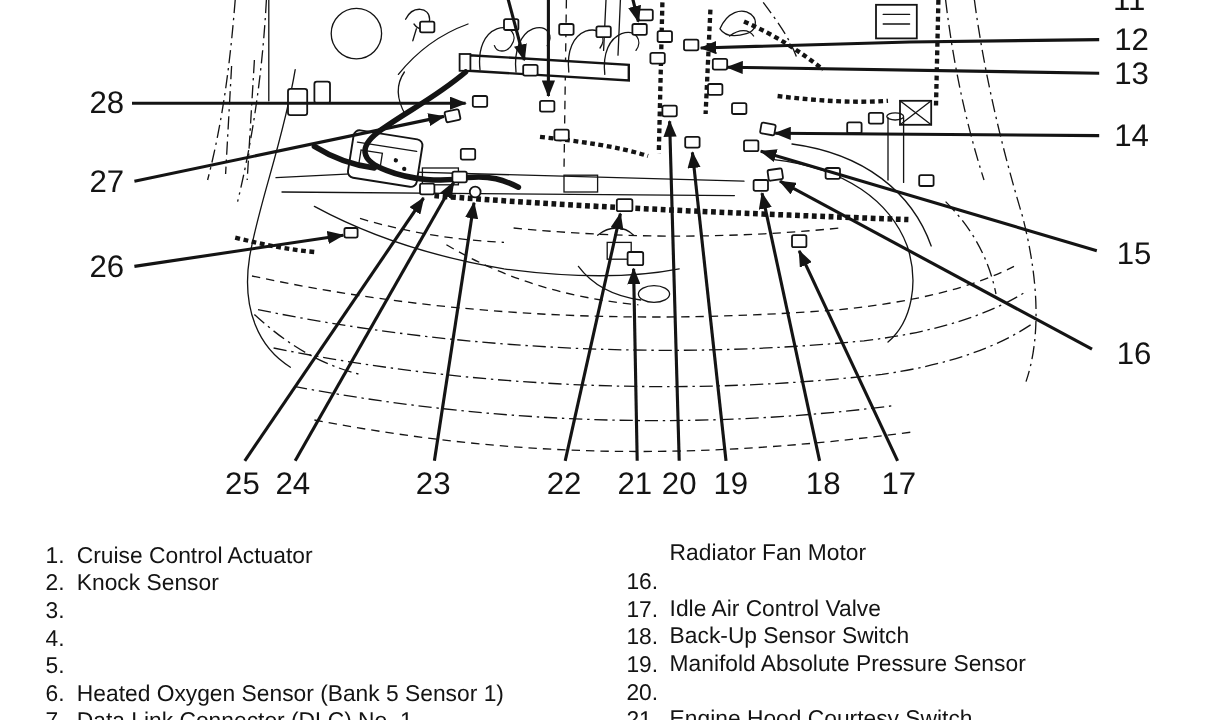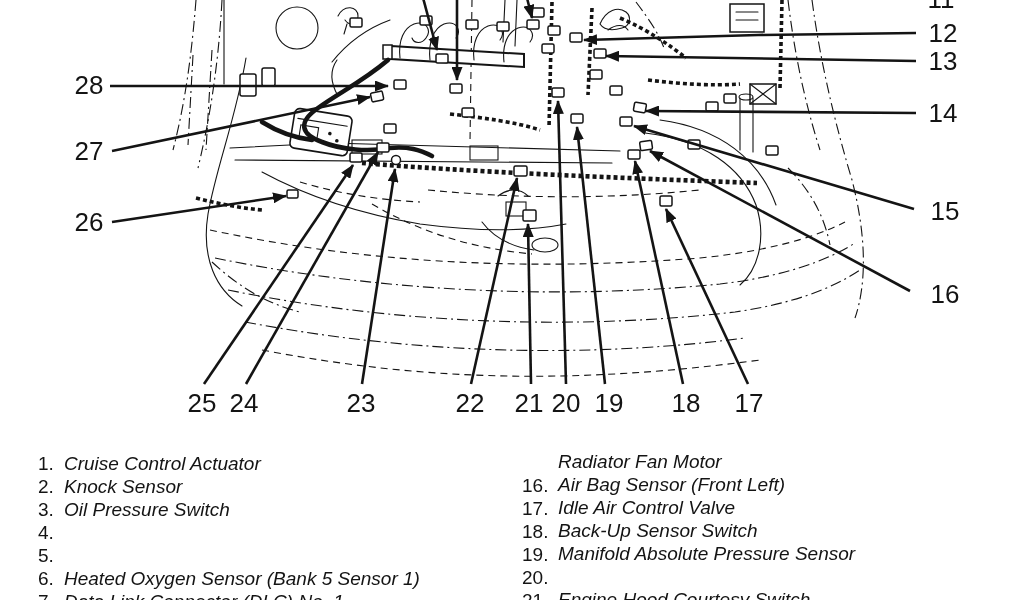--- a/index.html
+++ b/index.html
@@ -20,21 +20,21 @@
   .leader{stroke:#141414;stroke-width:2.6;fill:none;}
   .numtxt{font-family:"Liberation Sans",sans-serif;font-size:26px;fill:#141414;text-anchor:middle;}
   
   .legend-col{position:absolute;}
   .legend-col-left{left:38px;top:452px;}
   .legend-col-right{left:522px;top:450px;}
   .lrow{display:flex;height:23px;line-height:23px;font-size:19px;white-space:nowrap;}
   .lnum{flex:0 0 auto;}
   .legend-col-left .lnum{width:26px;}
   .legend-col-right .lnum{width:36px;margin-top:24px;}
-  .llabel{flex:0 0 auto;font-style:italic;}
+  .llabel{flex:0 0 auto;}
 </style>
 </head>
 <body>
 
 <div class="stage">
 <svg width="1024" height="448" viewBox="0 0 1024 448">
   <defs>
     <marker id="arr" markerUnits="userSpaceOnUse" markerWidth="14" markerHeight="11" refX="13" refY="5.5" orient="auto">
       <path d="M0,0 L14,5.5 L0,11 Z" fill="#141414"></path>
     </marker>
@@ -216,21 +216,20 @@
   <div class="lrow">
         <span class="lnum">1.</span>
         <span class="llabel">Cruise Control Actuator</span>
       </div>
   <div class="lrow">
         <span class="lnum">2.</span>
         <span class="llabel">Knock Sensor</span>
       </div>
   <div class="lrow">
         <span class="lnum">3.</span>
-        <span class="llabel">Oil Pressure Switch</span>
       </div>
   <div class="lrow">
         <span class="lnum">4.</span>
       </div>
   <div class="lrow">
         <span class="lnum">5.</span>
       </div>
   <div class="lrow">
         <span class="lnum">6.</span>
         <span class="llabel">Heated Oxygen Sensor (Bank 5 Sensor 1)</span>
@@ -241,21 +240,20 @@
       </div>
 </div>
 
 <div class="legend-col legend-col-right">
   <div class="lrow">
         <span class="lnum">16.</span>
         <span class="llabel">Radiator Fan Motor</span>
       </div>
   <div class="lrow">
         <span class="lnum">17.</span>
-        <span class="llabel">Air Bag Sensor (Front Left)</span>
       </div>
   <div class="lrow">
         <span class="lnum">18.</span>
         <span class="llabel">Idle Air Control Valve</span>
       </div>
   <div class="lrow">
         <span class="lnum">19.</span>
         <span class="llabel">Back-Up Sensor Switch</span>
       </div>
   <div class="lrow">

